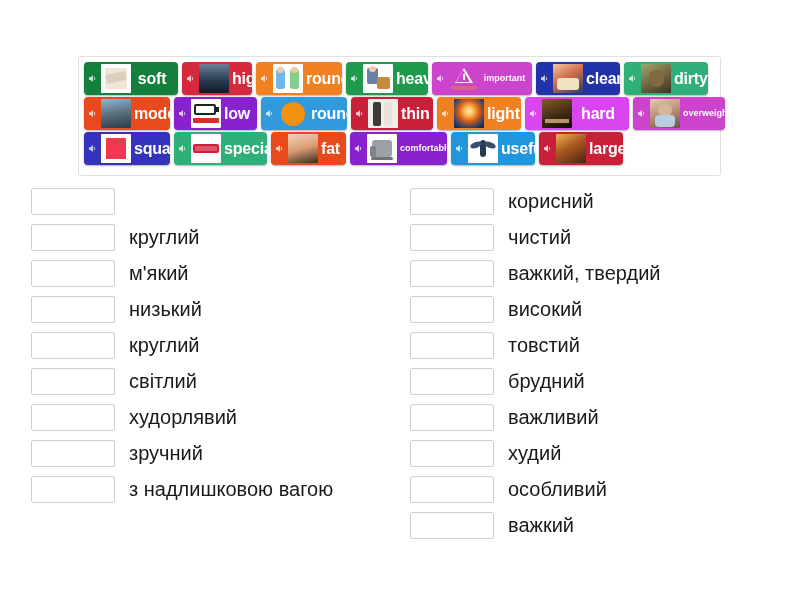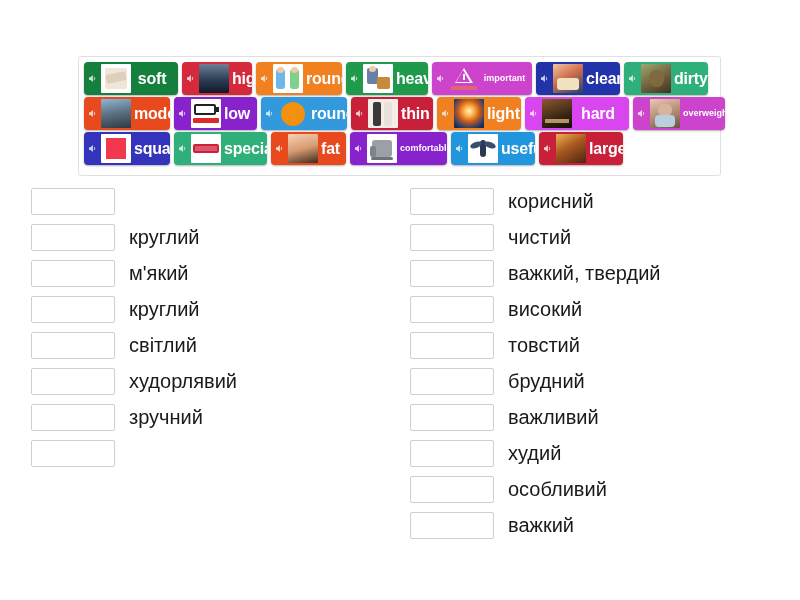--- a/index.html
+++ b/index.html
@@ -371,36 +371,41 @@
     <div class="answer-row">
       <div class="drop-box"></div>
       <div class="answer-label">круглий</div>
     </div>
     <div class="answer-row">
       <div class="drop-box"></div>
       <div class="answer-label">м'який</div>
     </div>
     <div class="answer-row">
       <div class="drop-box"></div>
+      <div class="answer-label">низький</div>
+    </div>
+    <div class="answer-row">
+      <div class="drop-box"></div>
       <div class="answer-label">круглий</div>
     </div>
     <div class="answer-row">
       <div class="drop-box"></div>
       <div class="answer-label">світлий</div>
     </div>
     <div class="answer-row">
       <div class="drop-box"></div>
       <div class="answer-label">худорлявий</div>
     </div>
     <div class="answer-row">
       <div class="drop-box"></div>
       <div class="answer-label">зручний</div>
     </div>
     <div class="answer-row">
       <div class="drop-box"></div>
+      <div class="answer-label">з надлишковою вагою</div>
     </div>
   </div>
 <div class="col" id="col-right">
     <div class="answer-row">
       <div class="drop-box"></div>
       <div class="answer-label">корисний</div>
     </div>
     <div class="answer-row">
       <div class="drop-box"></div>
       <div class="answer-label">чистий</div>

